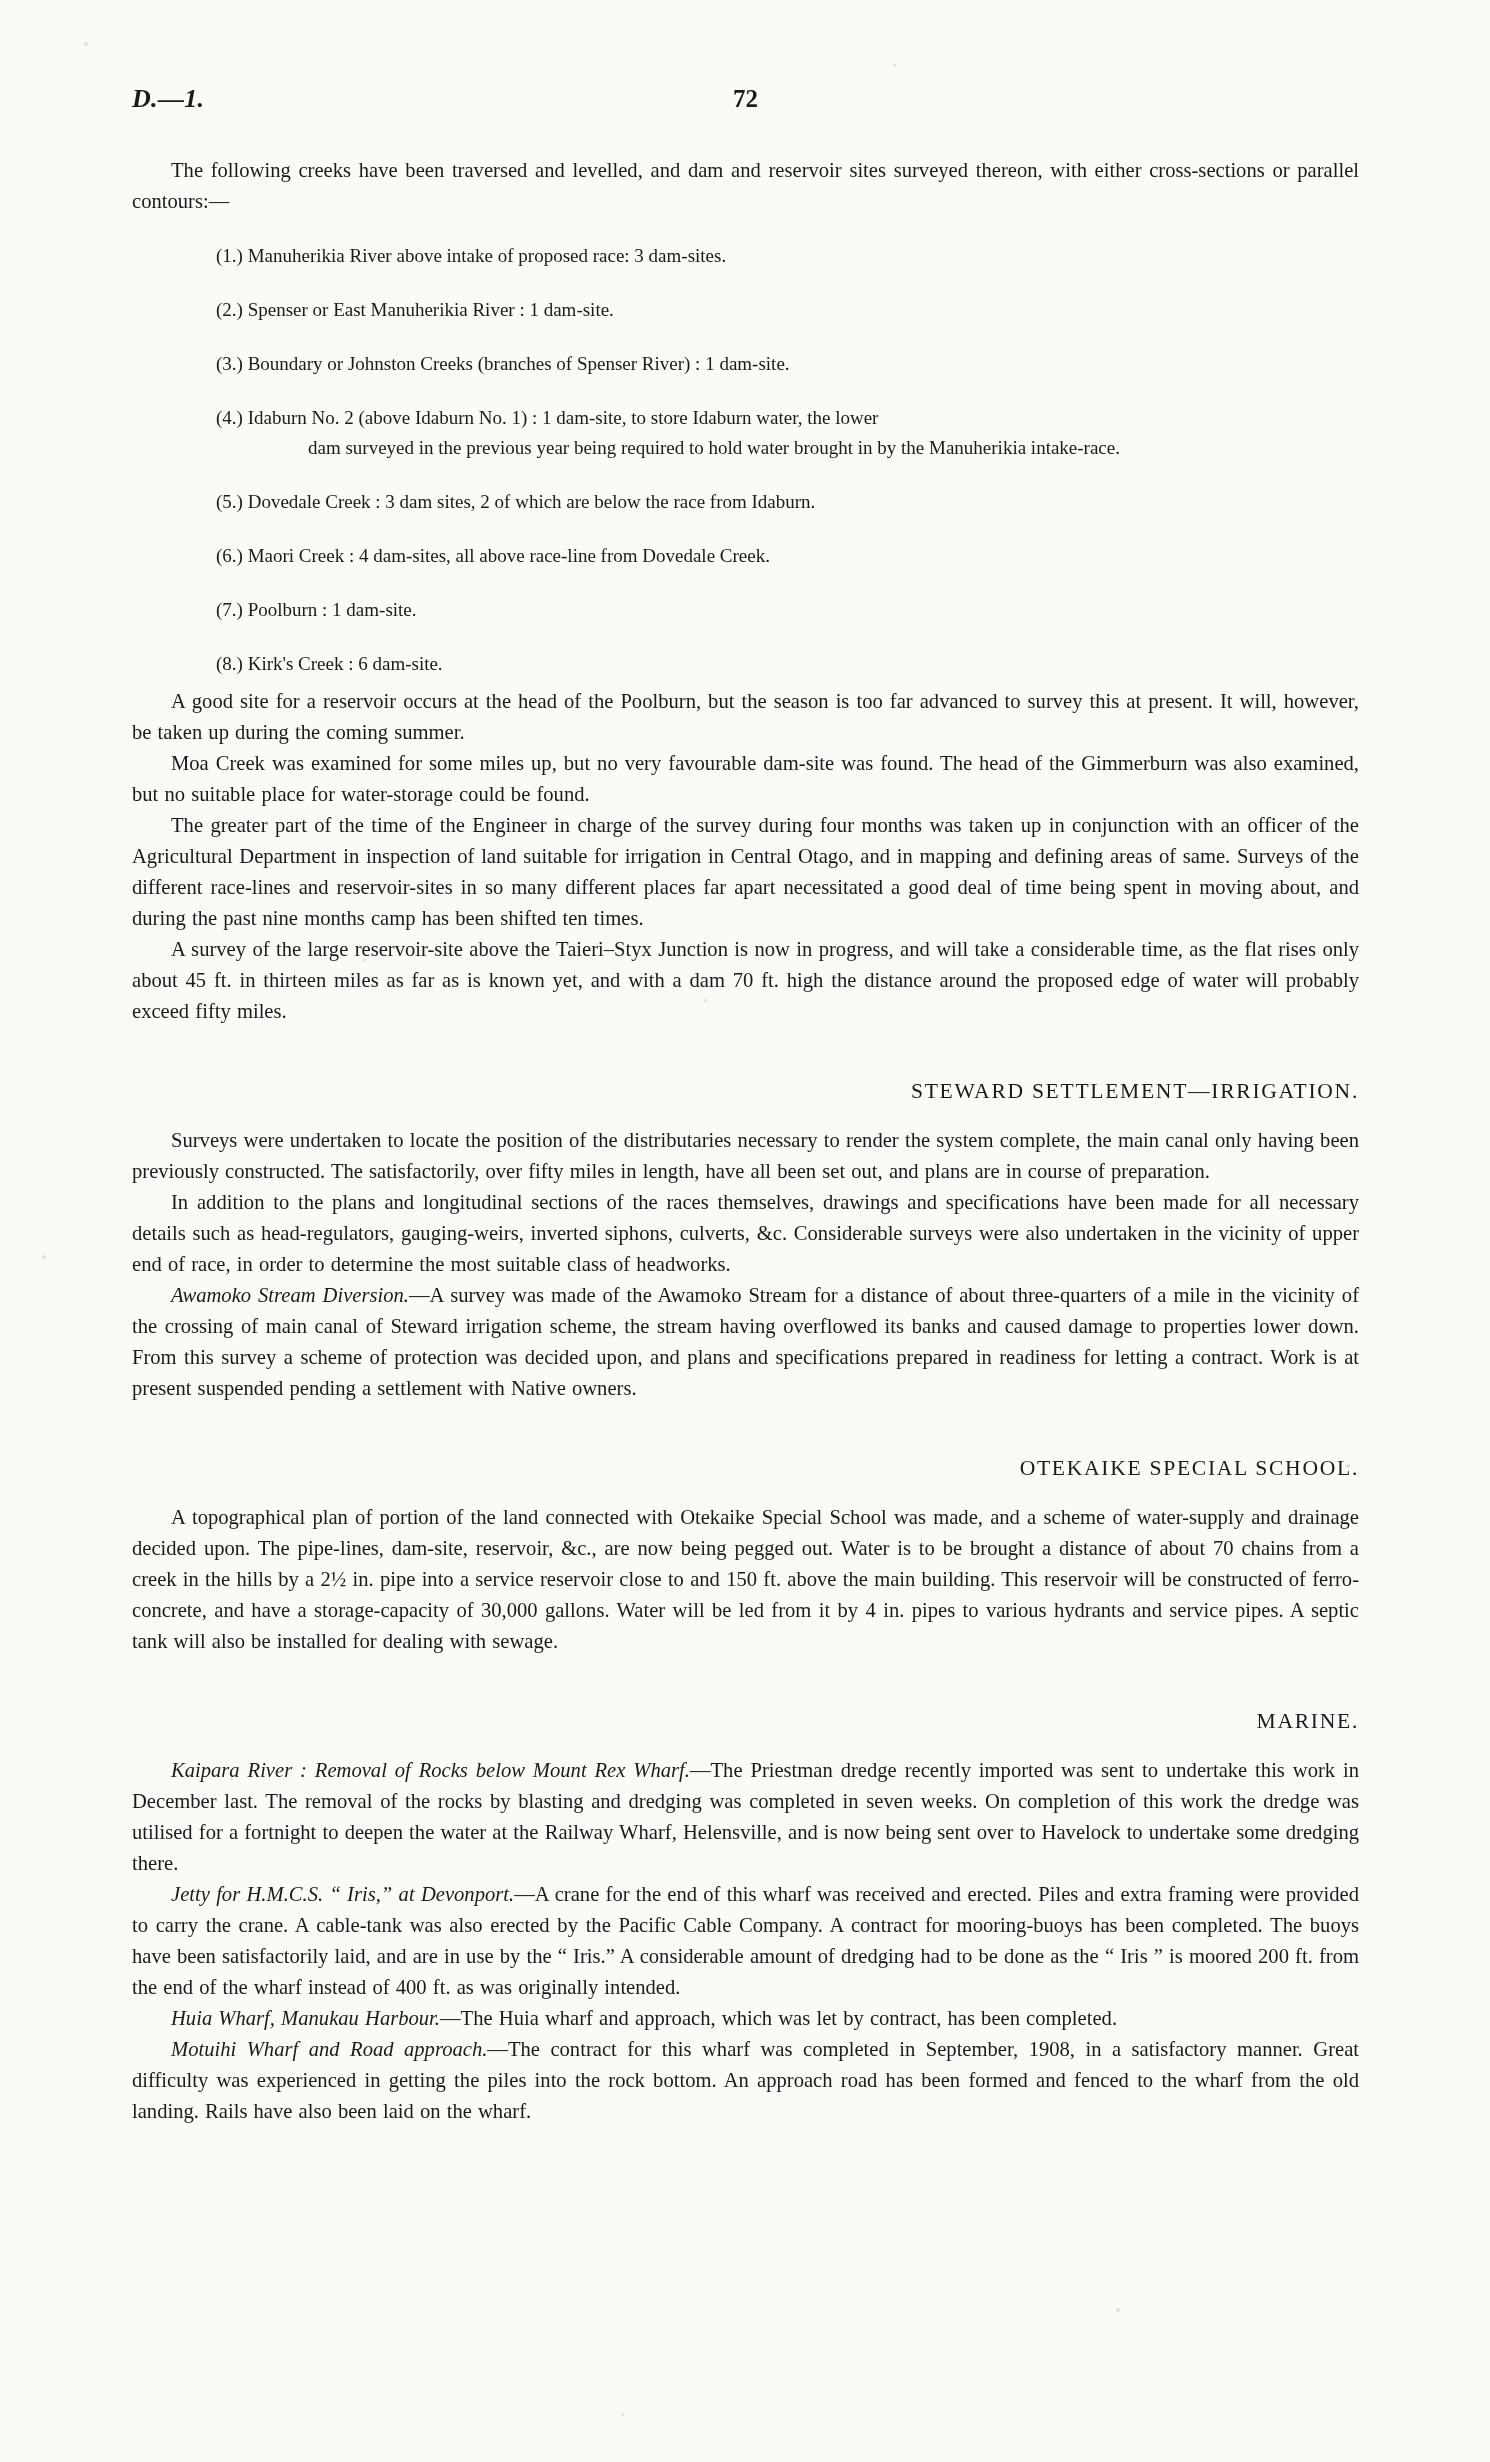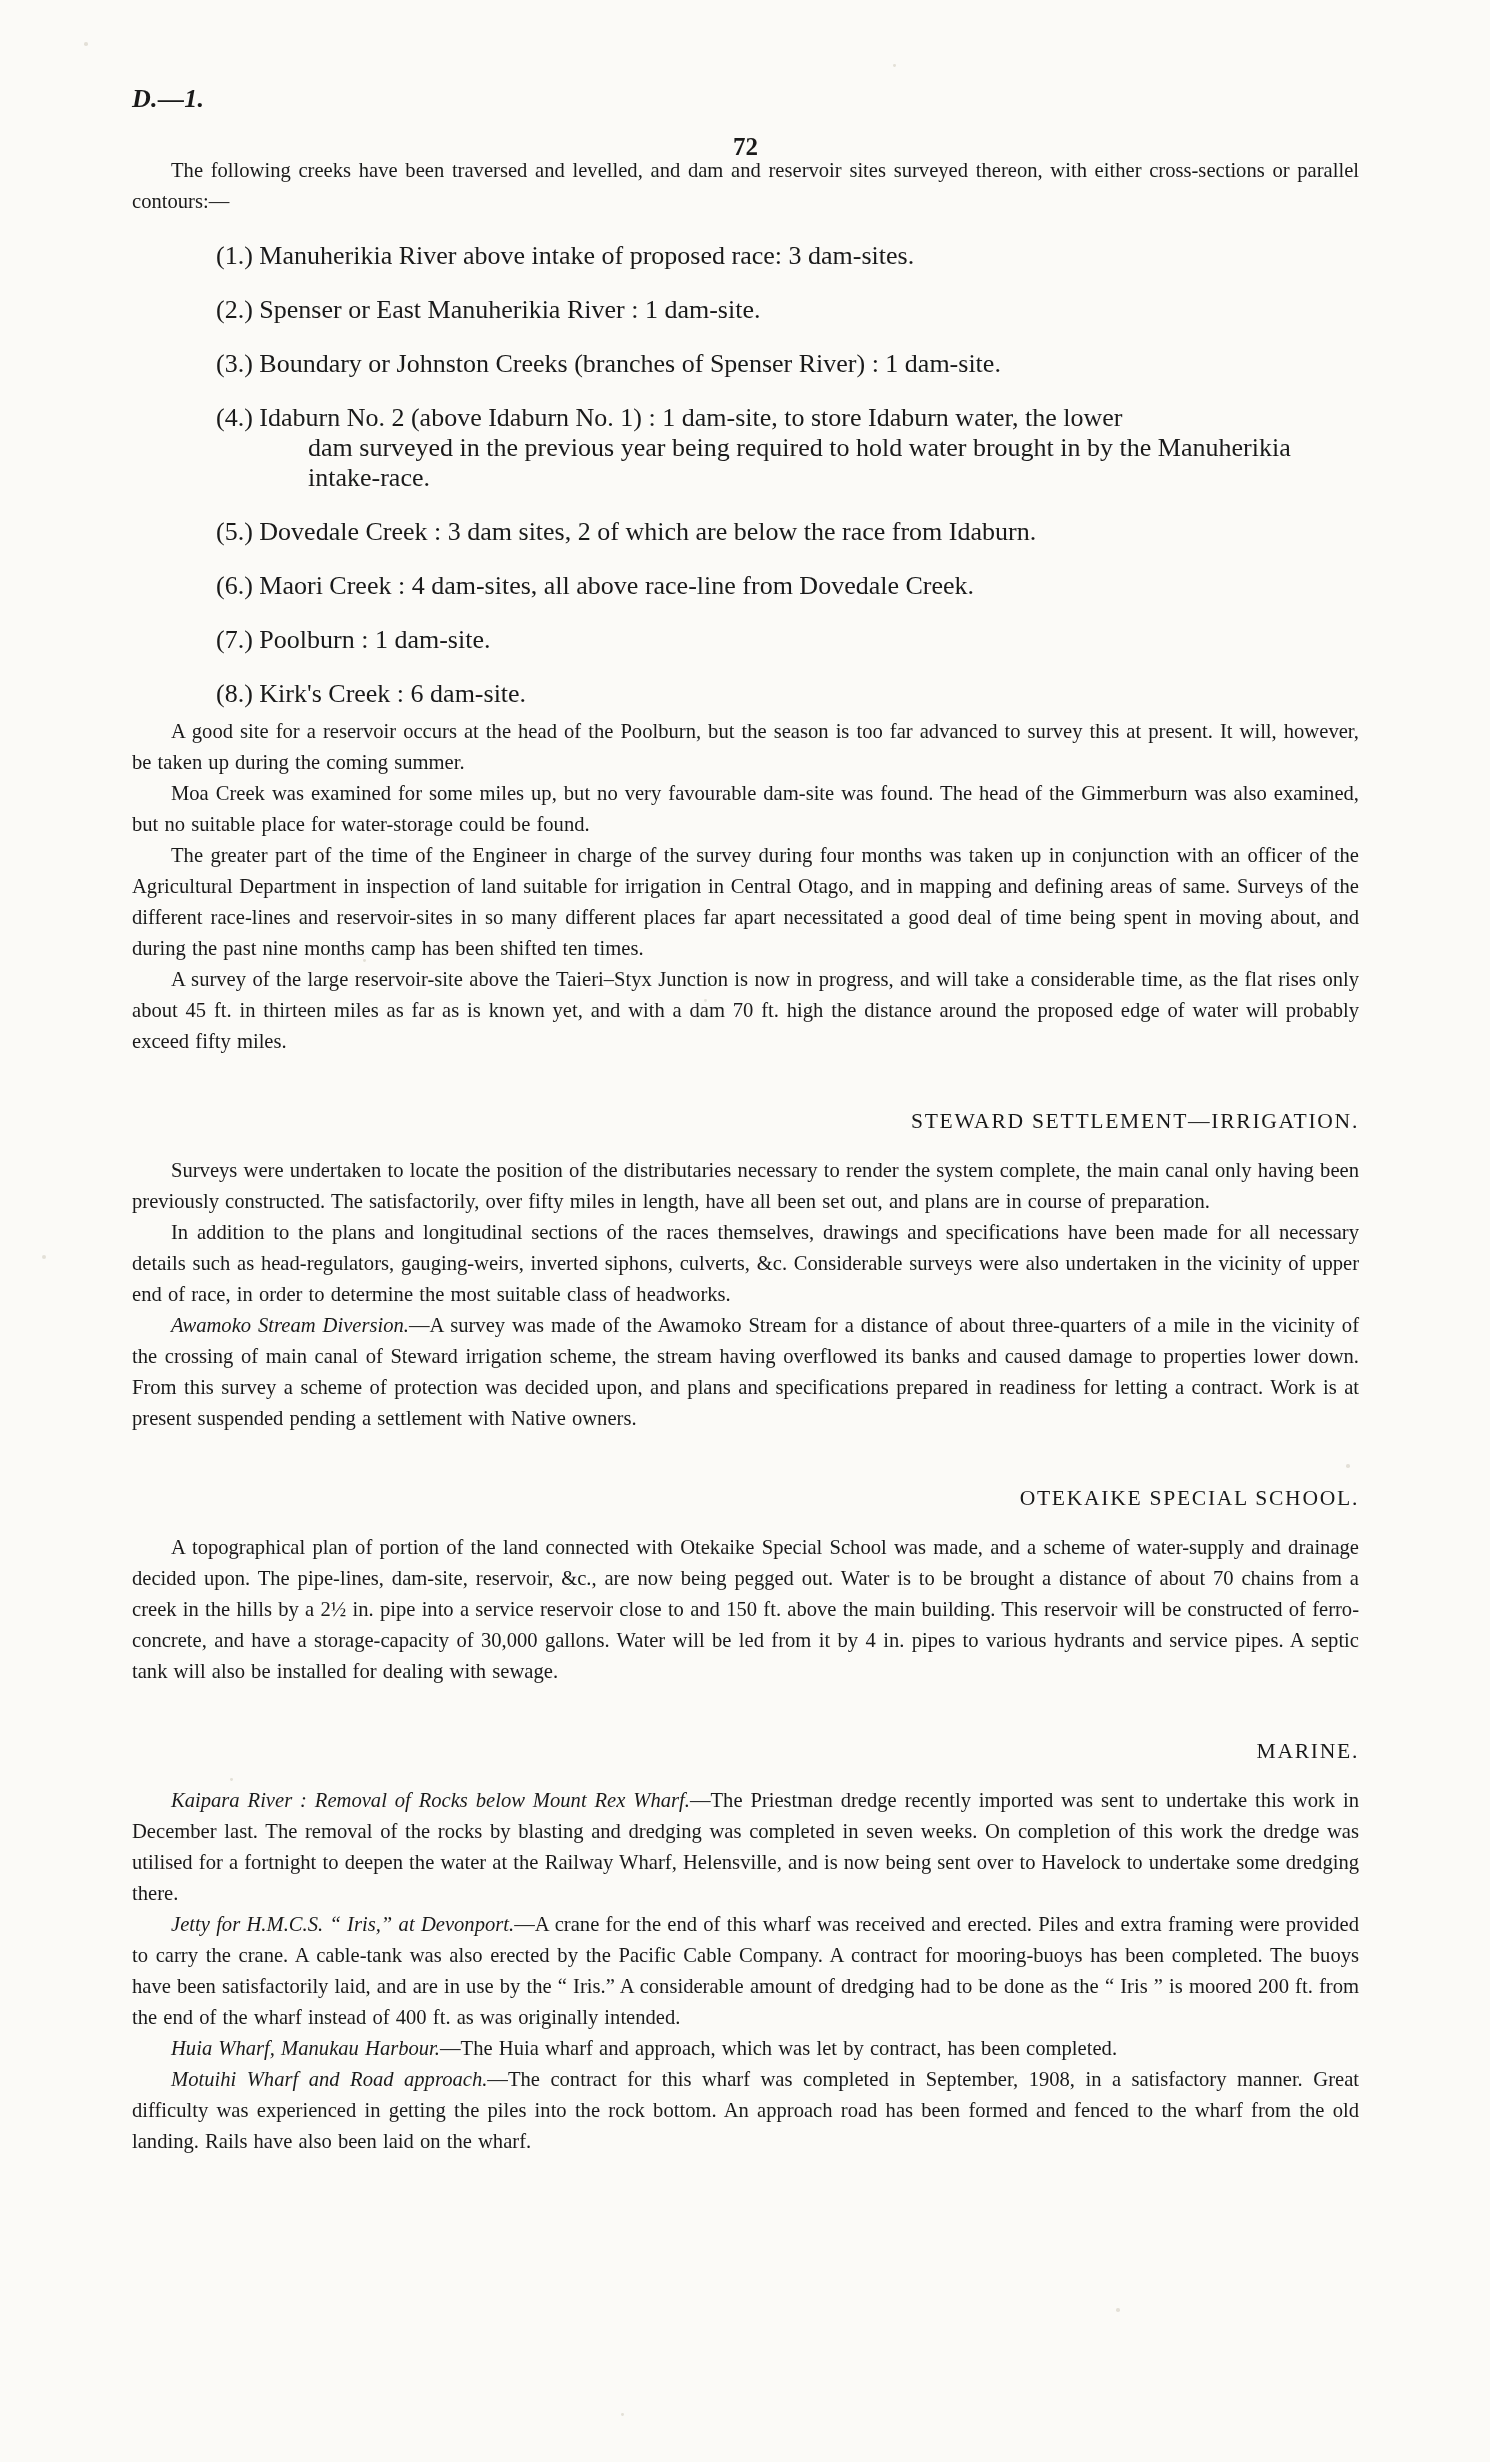--- a/index.html
+++ b/index.html
@@ -50,40 +50,39 @@
     letter-spacing: 0.3px;
     font-style: italic;
   }
   .page-num {
     position: absolute;
     left: 50%;
     top: 1.4px;
     transform: translateX(-50%);
     font-size: 25px;
     font-weight: bold;
-    margin-top: 48px;
   }
   p {
     margin: 0 0 0 0;
     font-size: 20.6px;
     line-height: 31px;
     text-align: justify;
     text-justify: inter-word;
     word-spacing: 1px;
   }
   p.indent {
     text-indent: 39px;
   }
   .list {
     margin: 4.2px 0 7px 0;
     padding: 0;
     list-style: none;
   }
   .list li {
-    font-size: 26px;
+    font-size: 19px;
     line-height: 30px;
     padding-left: 77px;
     text-indent: -42px;
     margin-left: 49px;
     text-align: left;
     margin-top: 24px;
   }
   .list li .cont {
     display: block;
     text-indent: 0;

